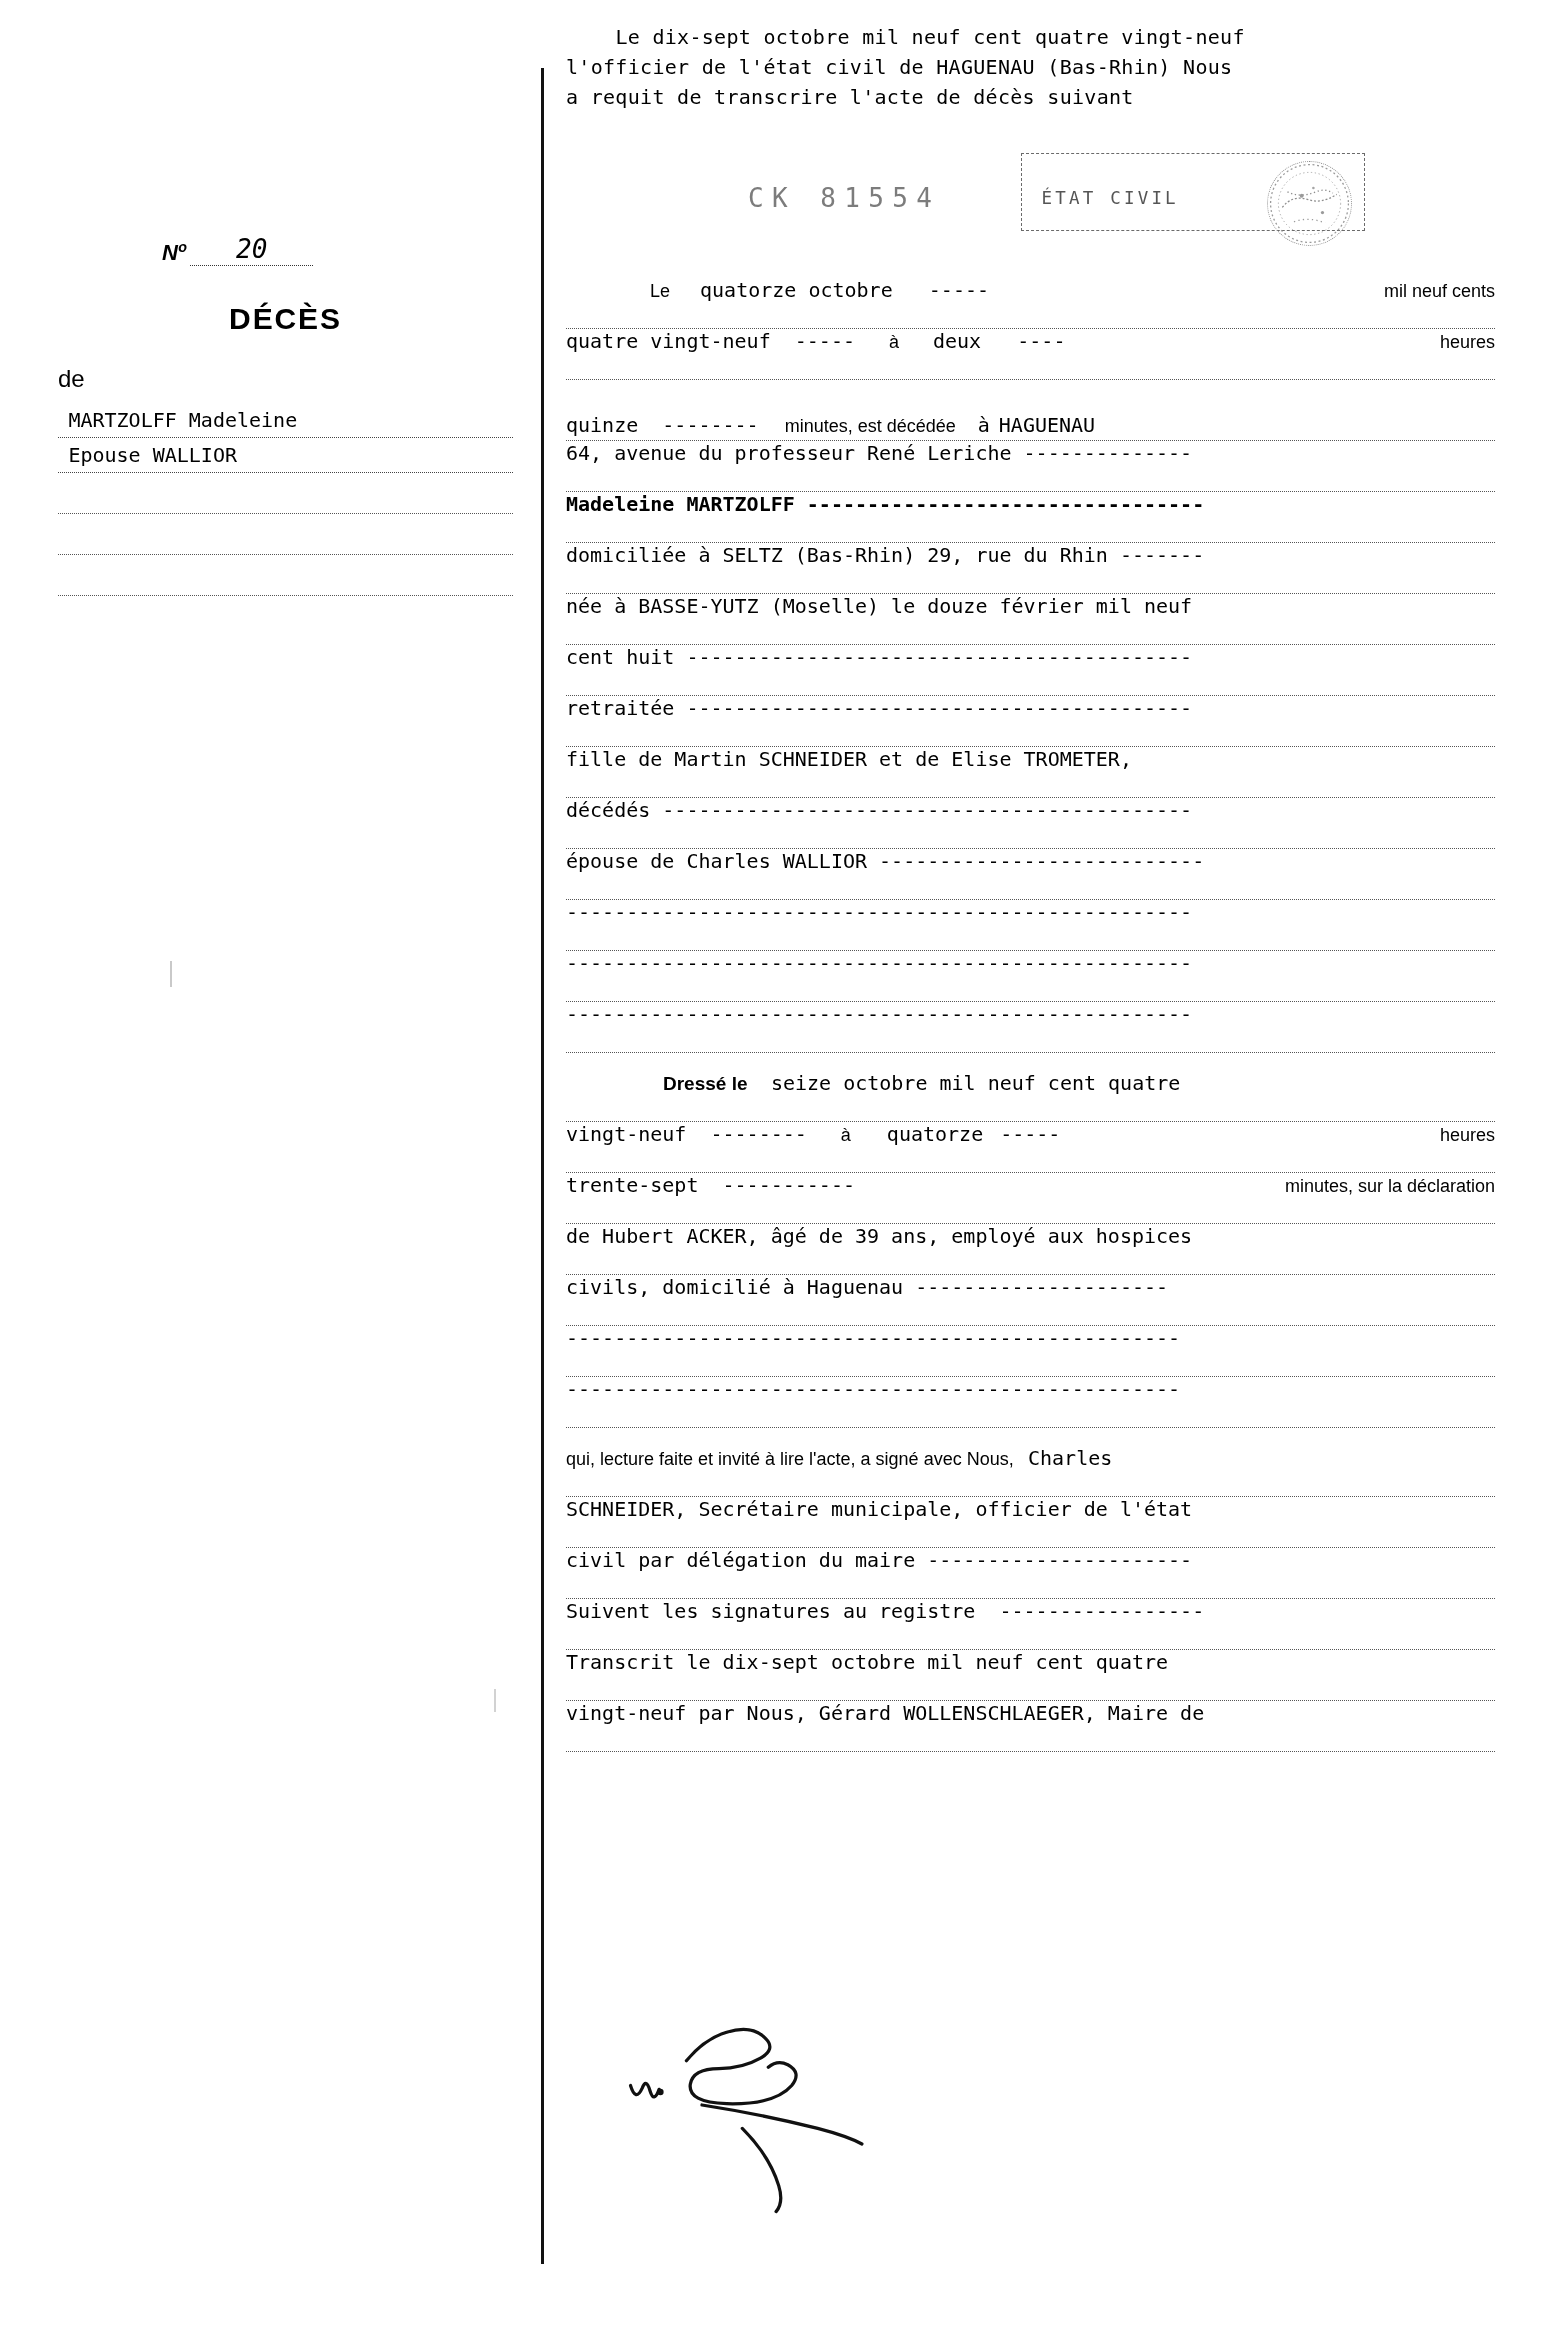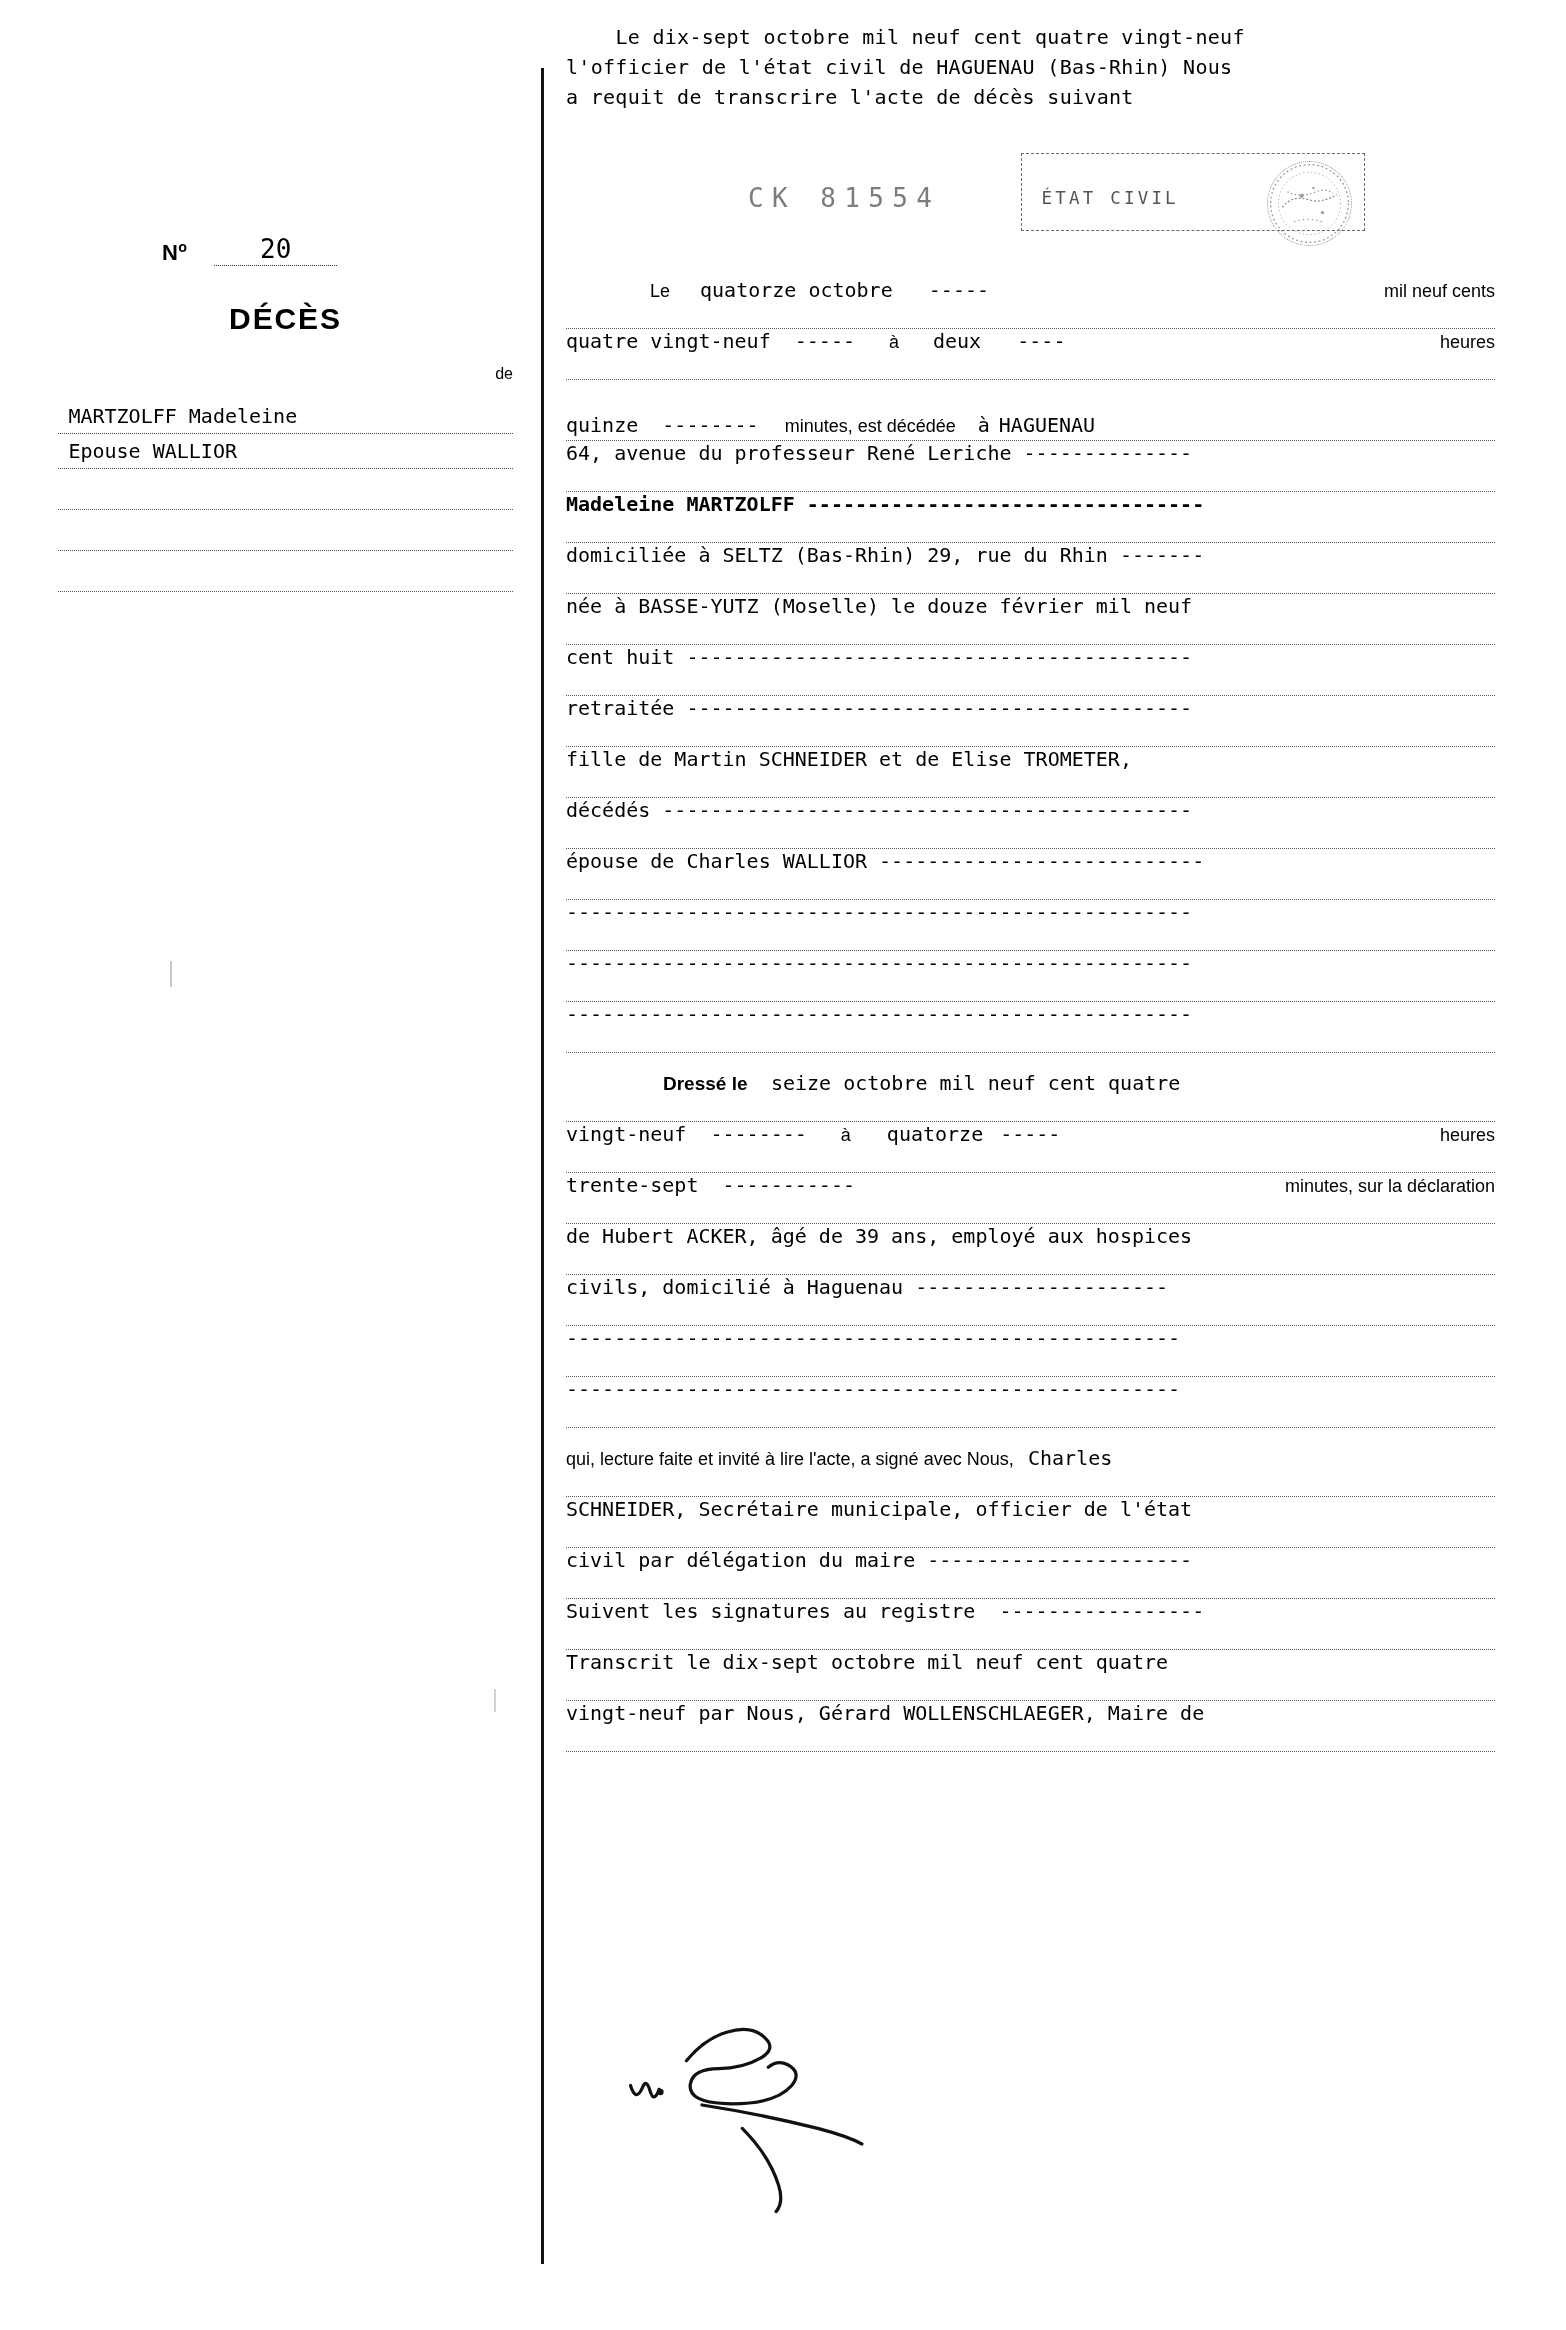--- a/index.html
+++ b/index.html
@@ -31,23 +31,24 @@
   
   .left-col {
     position: absolute;
     left: 58px;
     top: 234px;
     width: 455px;
   }
   .num-row {
     display: flex;
     align-items: flex-end;
-    gap: 27px;
+    gap: 3px;
     padding-left: 104px;
     margin-bottom: 36px;
+    font-style: italic;
   }
   .num-label {
     font-family: "Liberation Sans", sans-serif;
     font-weight: bold;
     font-size: 22px;
     letter-spacing: 0.3px;
   }
   .num-label sup {
     font-size: 14.3px;
   }
@@ -61,24 +62,24 @@
   }
   .deces-title {
     text-align: center;
     font-family: "Liberation Sans", sans-serif;
     font-weight: bold;
     font-size: 30px;
     letter-spacing: 1.9px;
     margin-bottom: 29px;
   }
   .de-word {
-    text-align: right;
+    text-align: left;
     font-family: "Liberation Sans", sans-serif;
-    font-size: 16px;
-    margin-bottom: 16px;
+    font-size: 24px;
+    margin-bottom: 10px;
   }
   .name-line {
     font-family: "DejaVu Sans Mono", monospace;
     font-size: 20px;
     border-bottom: 1.9px dotted #444;
     height: 34px;
     line-height: 34px;
     padding-left: 10.4px;
     white-space: nowrap;
     overflow: hidden;

